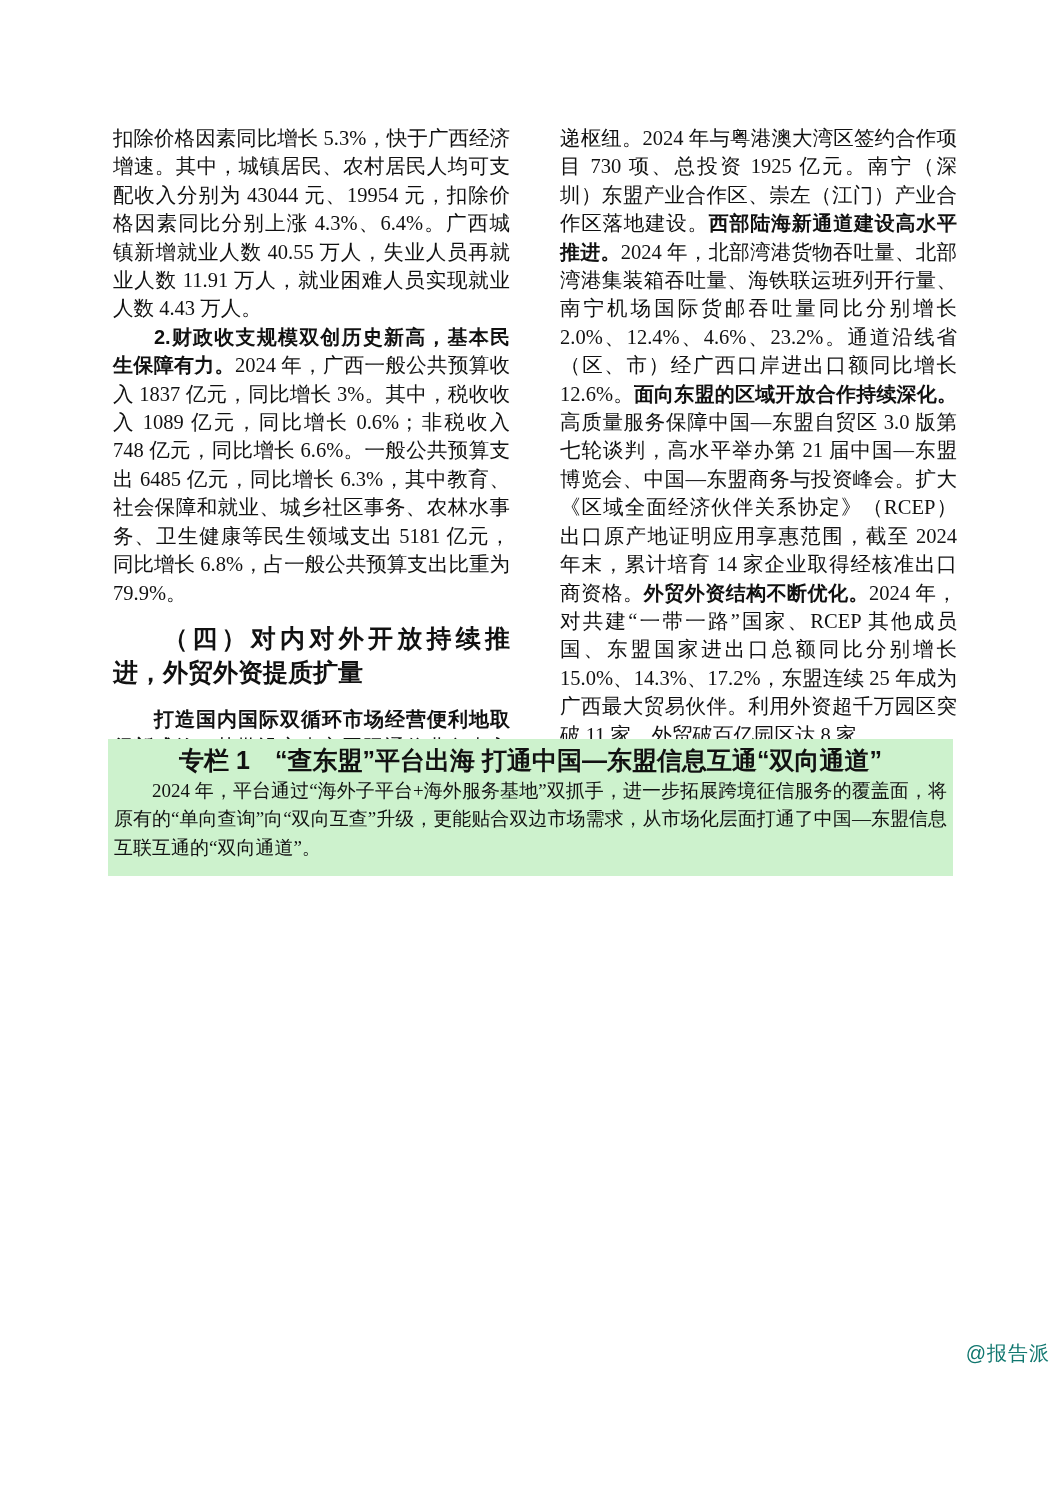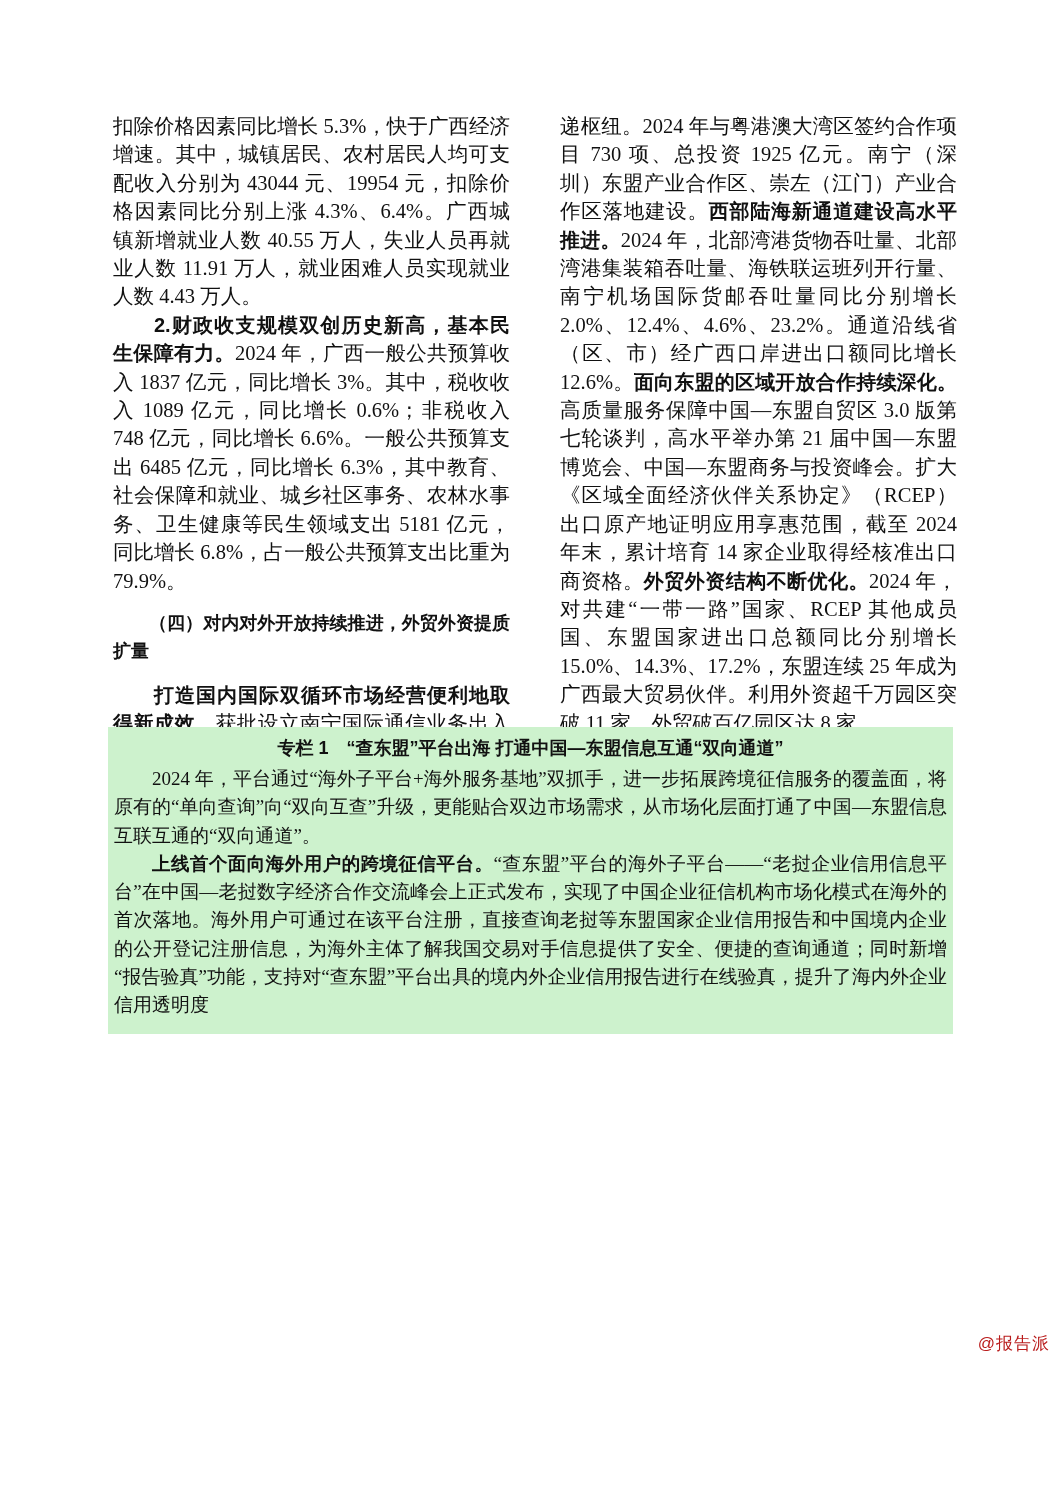--- a/index.html
+++ b/index.html
@@ -1,64 +1,65 @@
 <!DOCTYPE html>
 <html lang="zh"><head>
 <meta charset="utf-8">
 <style>
   html,body { margin:0; padding:0; background:#ffffff; }
   .page {
     position:relative; width:1061px; height:1360px;
     background:#ffffff; overflow:hidden;
     font-family:"Liberation Serif","DejaVu Serif",serif;
     color:#111111;
+    margin-top:12px;
   }
   .columns {
     position:absolute; left:113px; top:112px; width:845px;
     display:flex; gap:50px;
   }
   .col { width:397px; }
   .col p {
     margin:0; font-size:20.5px; line-height:28.4px;
     text-align:justify; text-justify:inter-character;
   }
   .indent { text-indent:2em; }
   b.lead, .col b {
     font-weight:bold;
     font-family:"Liberation Sans","DejaVu Sans",sans-serif;
     font-size:20px;
   }
   h3.sec-heading {
     margin:14px 0 16px 0; text-indent:2em;
     font-family:"Liberation Sans","DejaVu Sans",sans-serif;
-    font-size:18px; font-weight:bold; line-height:28px;
+    font-size:25px; font-weight:bold; line-height:34px;
     text-align:justify;
   }
   .column-box {
     position:absolute; left:108px; top:727px; width:845px;
     box-sizing:border-box; padding:5px 6px 14px 6px;
     background:#cdf2cd;
   }
   .box-title {
     font-family:"Liberation Sans","DejaVu Sans",sans-serif;
-    font-weight:bold; font-size:18px; line-height:33px;
+    font-weight:bold; font-size:25px; line-height:33px;
     text-align:center; white-space:nowrap;
   }
   .column-box p {
     margin:0; font-size:19px; line-height:28.3px;
     text-align:justify; text-justify:inter-character; text-indent:2em;
   }
   .column-box b.lead {
     font-weight:bold; font-size:18.5px;
     font-family:"Liberation Sans","DejaVu Sans",sans-serif;
   }
   .watermark {
     position:absolute; right:11px; bottom:5px;
     font-family:"Liberation Sans","DejaVu Sans",sans-serif;
-    font-size:17px; color:#b91c1c; letter-spacing:1px;text-align:center;
+    font-size:20px; color:#0f766e; letter-spacing:1px;text-align:center;
   }
 </style>
 </head>
 <body>
 
 <div class="page">
 
   <div class="columns">
 
     <div class="col">
@@ -70,18 +71,17 @@
 
     <div class="col">
       <p><span>递枢纽。2024 年与粤港澳大湾区签约合作项目 730 项、总投资 1925 亿元。南宁（深圳）东盟产业合作区、崇左（江门）产业合作区落地建设。</span><b>西部陆海新通道建设高水平推进。</b><span>2024 年，北部湾港货物吞吐量、北部湾港集装箱吞吐量、海铁联运班列开行量、南宁机场国际货邮吞吐量同比分别增长 2.0%、12.4%、4.6%、23.2%。通道沿线省（区、市）经广西口岸进出口额同比增长 12.6%。</span><b>面向东盟的区域开放合作持续深化。</b><span>高质量服务保障中国—东盟自贸区 3.0 版第七轮谈判，高水平举办第 21 届中国—东盟博览会、中国—东盟商务与投资峰会。扩大《区域全面经济伙伴关系协定》（RCEP）出口原产地证明应用享惠范围，截至 2024 年末，累计培育 14 家企业取得经核准出口商资格。</span><b>外贸外资结构不断优化。</b><span>2024 年，对共建“一带一路”国家、RCEP 其他成员国、东盟国家进出口总额同比分别增长 15.0%、14.3%、17.2%，东盟连续 25 年成为广西最大贸易伙伴。利用外资超千万园区突破 11 家、外贸破百亿园区达 8 家。</span></p>
     </div>
 
   </div>
 
   <div class="column-box" style="background: rgb(205, 242, 205);">
     <div class="box-title">专栏 1　“查东盟”平台出海 打通中国—东盟信息互通“双向通道”</div>
     <p><span>2024 年，平台通过“海外子平台+海外服务基地”双抓手，进一步拓展跨境征信服务的覆盖面，将原有的“单向查询”向“双向互查”升级，更能贴合双边市场需求，从市场化层面打通了中国—东盟信息互联互通的“双向通道”。</span></p>
-    <p><b class="lead">上线首个面向海外用户的跨境征信平台。</b><span>“查东盟”平台的海外子平台——“老挝企业信用信息平台”在中国—老挝数字经济合作交流峰会上正式发布，实现了中国企业征信机构市场化模式在海外的首次落地。海外用户可通过在该平台注册，直接查询老挝等东盟国家企业信用报告和中国境内企业的公开登记注册信息，为海外主体了解我国交易对手信息提供了安全、便捷的查询通道；同时新增“报告验真”功能，支持对“查东盟”平台出具的境内外企业信用报告进行在线验真，提升了海内外企业信用透明度</span></p>
   </div>
 
   <div class="watermark">@报告派</div>
 
 </div>
 
 </body></html>

